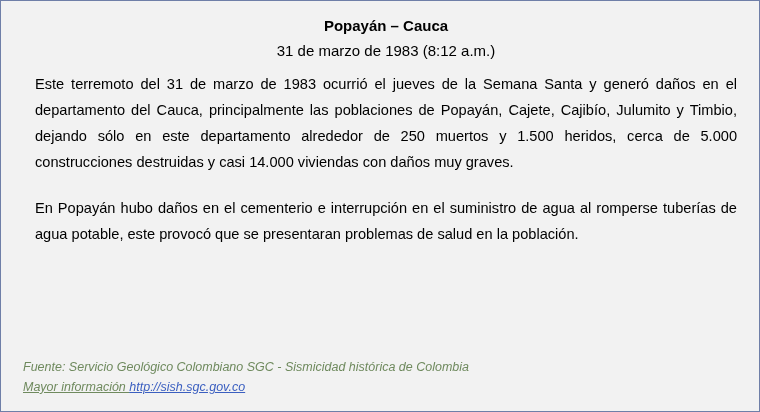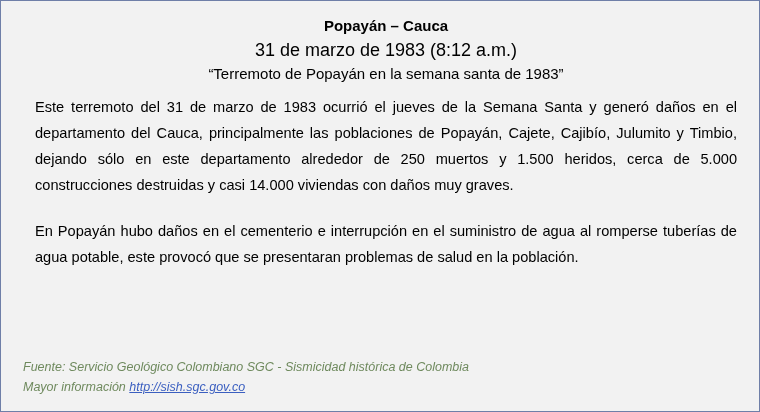--- a/index.html
+++ b/index.html
@@ -25,21 +25,21 @@
     text-align: center;
     color: #000000;
   }
   .header .title {
     font-size: 15px;
     font-weight: bold;
     line-height: 22px;
     margin-bottom: 2px;
   }
   .header .subtitle {
-    font-size: 18px;
+    font-size: 15px;
     line-height: 23px;
   }
   .header .quote {
     font-size: 15px;
     line-height: 23px;
   }
   .body-text {
     margin-top: 9px;
     font-size: 14.6px;
     line-height: 26px;
@@ -60,36 +60,36 @@
     font-size: 12.5px;
     font-style: italic;
     color: #6f8a5e;
     line-height: 20px;
   }
   .footer .source {
     display: block;
   }
   .footer .more {
     display: block;
+    text-decoration: underline;
   }
   .footer a {
     color: #3b5fc0;
     text-decoration: underline;
     font-style: italic;
   }
 </style>
 </head>
 <body>
 
 <div class="card">
 
   <div class="header">
     <div class="title">Popayán – Cauca</div>
     <div class="subtitle">31 de marzo de 1983 (8:12 a.m.)</div>
-    <div class="quote">“Terremoto de Popayán en la semana santa de 1983”</div>
   </div>
 
   <div class="body-text">
     <p>Este terremoto del 31 de marzo de 1983 ocurrió el jueves de la Semana Santa y generó daños en el departamento del Cauca, principalmente las poblaciones de Popayán, Cajete, Cajibío, Julumito y Timbio, dejando sólo en este departamento alrededor de 250 muertos y 1.500 heridos, cerca de 5.000 construcciones destruidas y casi 14.000 viviendas con daños muy graves.</p>
     <p>En Popayán hubo daños en el cementerio e interrupción en el suministro de agua al romperse tuberías de agua potable, este provocó que se presentaran problemas de salud en la población.</p>
   </div>
 
   <div class="footer">
     <span class="source">Fuente: Servicio Geológico Colombiano SGC - Sismicidad histórica de Colombia</span>
     <span class="more"><span>Mayor información </span><a href="#">http://sish.sgc.gov.co</a></span>

